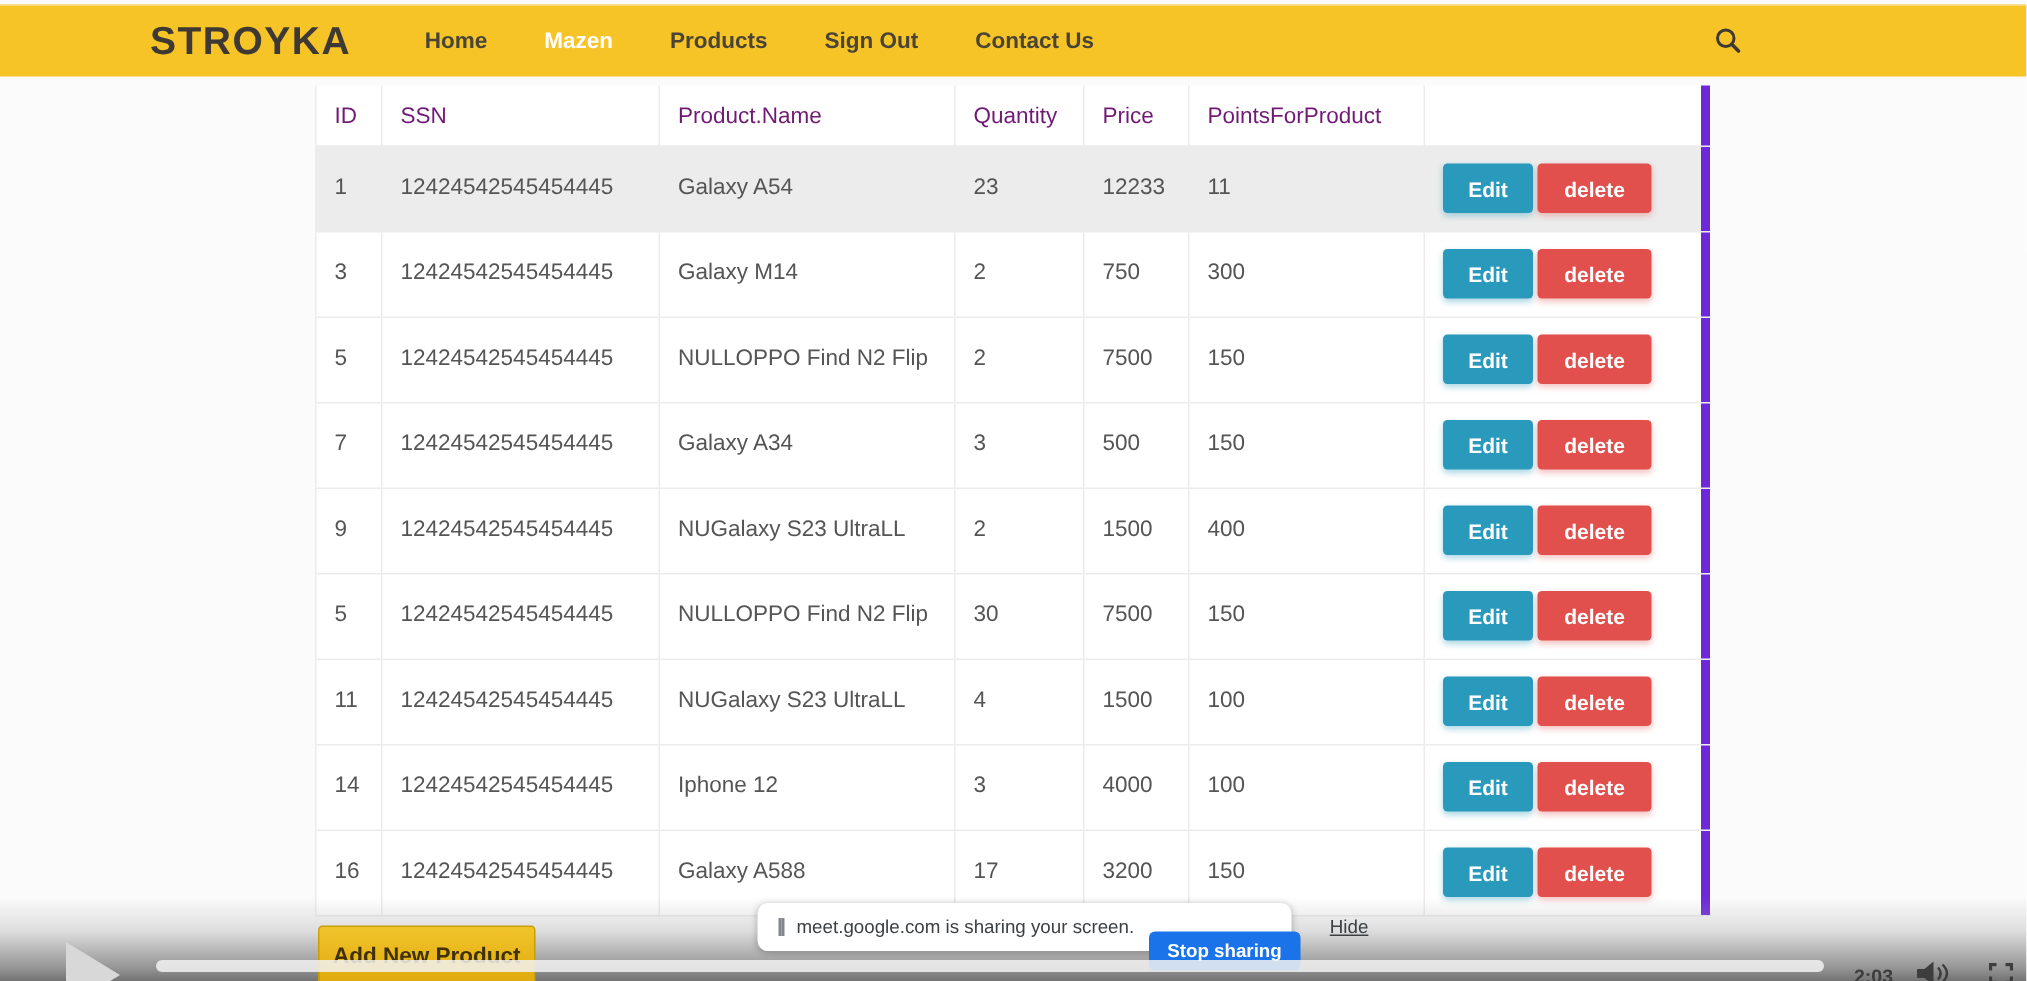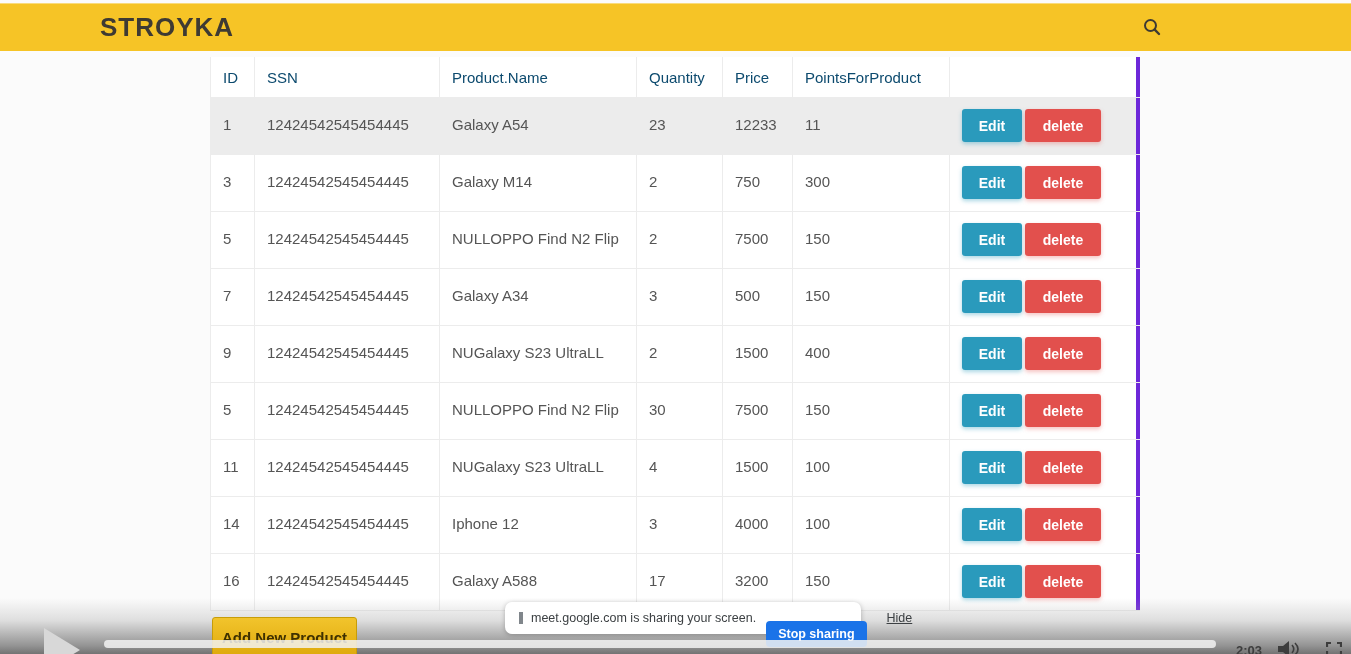--- a/index.html
+++ b/index.html
@@ -39,31 +39,31 @@
     border-bottom:1px solid #ececec;
   }
   .tr{display:flex;border-top:1px solid #ececec;}
   .tr:first-child{border-top:none;}
   .td{
     box-sizing:border-box;padding:0 12px;
     display:flex;align-items:flex-start;
     border-right:1px solid #ececec;
   }
   .td:first-child{border-left:1px solid #ececec;}
-  .thead .td{height:40px;align-items:center;color:#0c4a6e;}
+  .thead .td{height:40px;align-items:center;color:#701a75;}
   .tbody-row .td{height:56px;padding-top:18px;}
   .tbody-row .c-actions{padding-top:11px;}
   .tr.highlighted{background:#ececec;}
   .c-id{width:45px;}
   .c-ssn{width:185px;}
   .c-name{width:197px;}
   .c-qty{width:86px;}
   .c-price{width:70px;}
   .c-points{width:157px;}
-  .c-actions{width:190px;border-right:4px solid #6d28d9;}
+  .c-actions{width:190px;border-right:6px solid #6d28d9;}
 
   .btn-edit,.btn-delete{
     height:33px;border:none;border-radius:3px;cursor:pointer;
     color:#fff;font-weight:700;font-size:14px;
     font-family:"Liberation Sans", sans-serif;
   }
   .btn-edit{width:60px;background:#2a9abc;box-shadow:0 2px 4px rgba(42,154,188,.4);}
   .btn-delete{width:76px;background:#e2504d;margin-left:3px;box-shadow:0 2px 4px rgba(226,80,77,.35);}
 
   
@@ -126,20 +126,27 @@
     font-size:13px;font-weight:600;color:#3d3d3d;
   }
   .volume-icon{position:absolute;left:1278px;top:641px;cursor:pointer;}
   .fullscreen-icon{position:absolute;left:1326px;top:642px;cursor:pointer;}
 </style>
 </head>
 <body>
 
 <div class="navbar">
   <div class="brand">STROYKA</div>
+  <div class="nav-items">
+    <div class="nav-item">Home</div>
+    <div class="nav-item active">Mazen</div>
+    <div class="nav-item">Products</div>
+    <div class="nav-item">Sign Out</div>
+    <div class="nav-item">Contact Us</div>
+  </div>
   <div class="search-btn">
     <svg width="20" height="20" viewBox="0 0 20 20">
       <circle cx="8.5" cy="8.5" r="5.5" fill="none" stroke="#3e3a33" stroke-width="2"></circle>
       <line x1="12.7" y1="12.7" x2="17" y2="17" stroke="#3e3a33" stroke-width="2.4" stroke-linecap="round"></line>
     </svg>
   </div>
 </div>
 
 <div class="table">
   <div class="tr thead">

